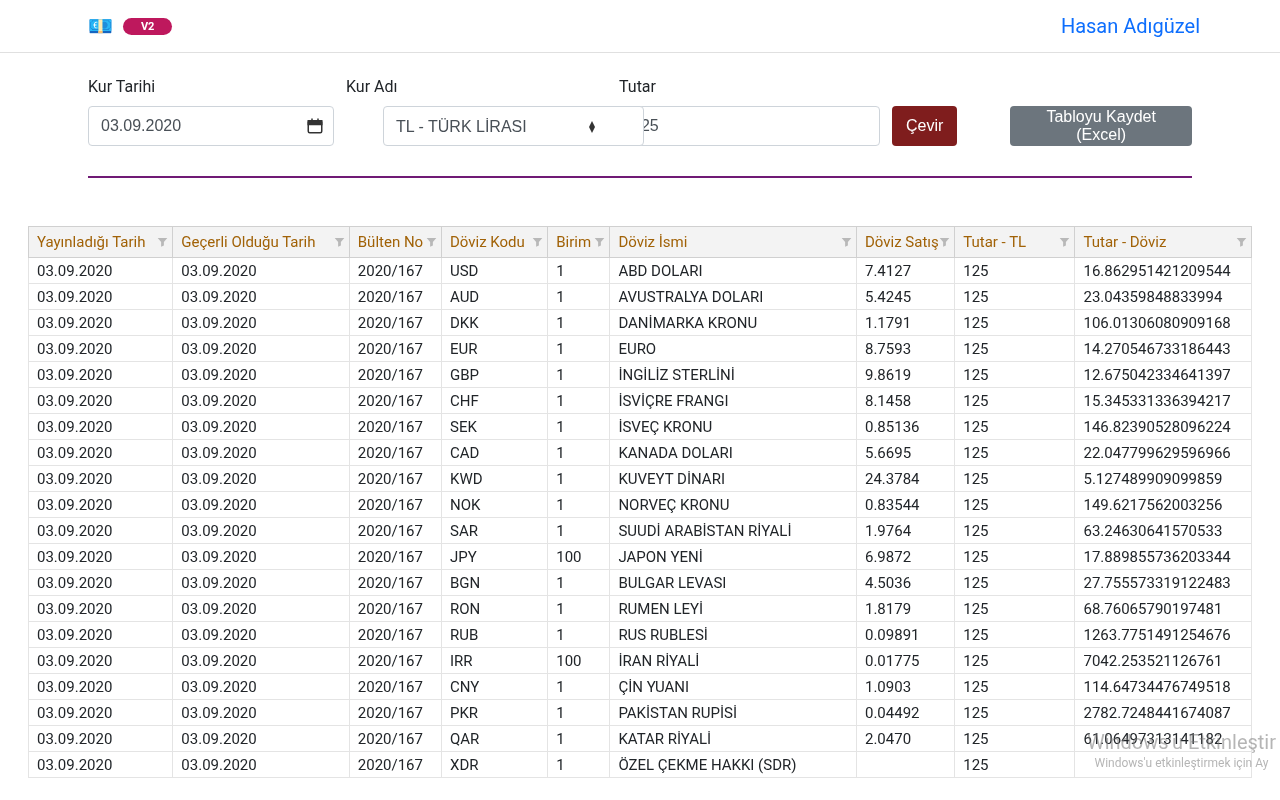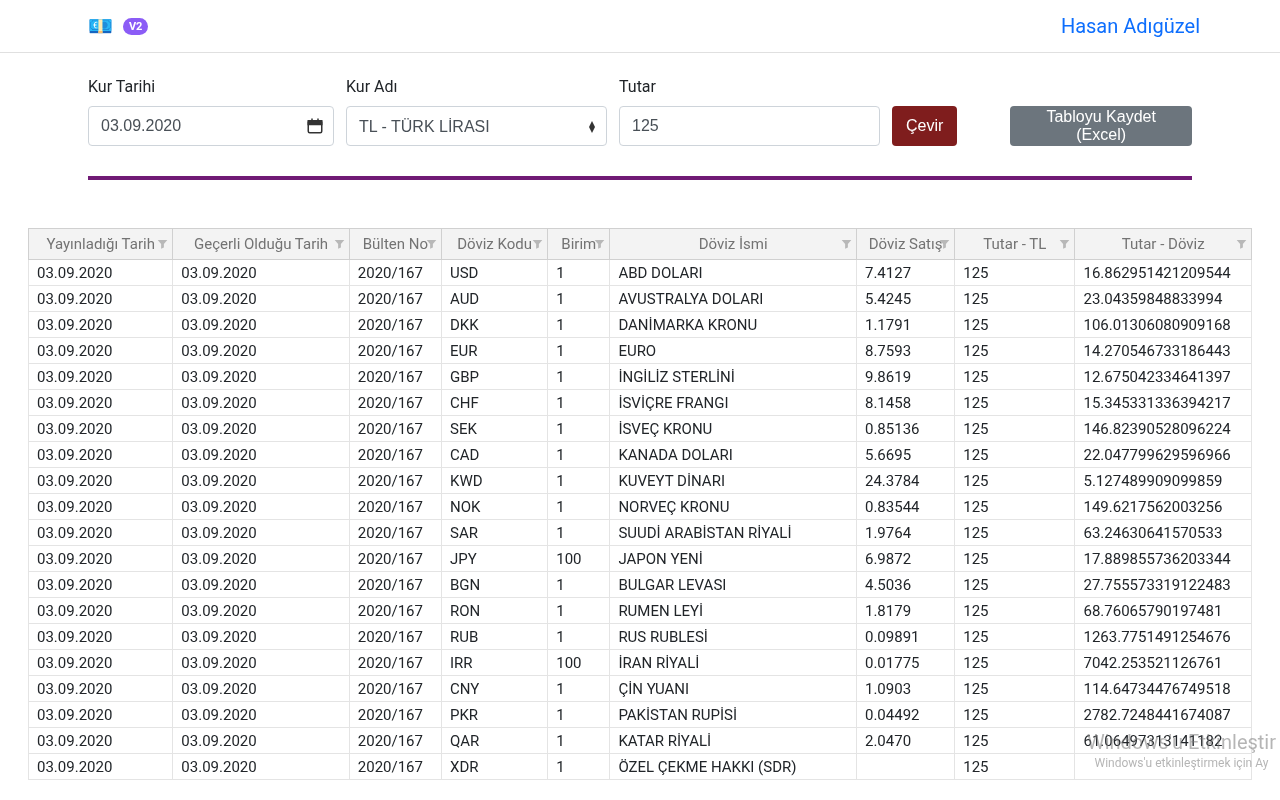--- a/index.html
+++ b/index.html
@@ -25,25 +25,25 @@
     font-size: 20px;
     font-weight: 500;
     color: #212529;
     display: flex;
     align-items: center;
     gap: 6px;
     margin-right: 8px;
   }
   .brand-emoji { font-size: 20px; }
   .badge-v2 {
-    background: #8b5cf6;
+    background: #be185d;
     color: #fff;
     font-size: 11px;
     font-weight: 700;
-    padding: 2px 6px;
+    padding: 2px 18px;
     border-radius: 10px;
     margin-left: 4px;
   }
   .nav-links {
     display: flex;
     align-items: center;
     margin-left: 18px;
     gap: 0;
   }
   .nav-link {
@@ -61,21 +61,21 @@
     cursor: pointer;
   }
   .container {
     padding: 24px 88px 0 88px;
   }
   .form-row {
     display: flex;
     align-items: flex-end;
     gap: 12px;
     padding-bottom: 30px;
-    border-bottom: 4px solid #701a75;
+    border-bottom: 2px solid #701a75;
     margin-bottom: 48px;
   }
   .form-group { display: flex; flex-direction: column; }
   .form-label { font-size: 16px; color: #212529; margin-bottom: 10px; }
   .form-control {
     border: 1px solid #ced4da;
     border-radius: 4px;
     padding: 8px 12px;
     font-size: 16px;
     height: 40px;
@@ -85,21 +85,21 @@
   .date-group { width: 262px; }
   .select-group { width: 278px; }
   .amount-group { width: 278px; }
   .date-wrap { position: relative; display: flex; align-items: center; }
   .date-wrap .form-control { width: 100%; padding-right: 36px; }
   .date-icon {
     position: absolute; right: 10px; pointer-events: none;
     width: 18px; height: 18px;
   }
   .select-wrap { position: relative; }
-  .select-wrap .form-control { width: 100%; padding-right: 18px; appearance: none; -webkit-appearance: none; }
+  .select-wrap .form-control { width: 100%; padding-right: 18px; appearance: none; margin-left: 37px; -webkit-appearance: none; }
   .select-caret {
     position: absolute; right: 12px; top: 50%; transform: translateY(-50%);
     font-size: 12px; pointer-events: none; color: #333;
     display:flex; flex-direction:column; line-height:6px;
   }
   .btn {
     height: 40px;
     border: none;
     border-radius: 4px;
     padding: 0 14px;
@@ -115,22 +115,22 @@
     width: 100%;
     border-collapse: collapse;
     table-layout: fixed;
     font-size: 15px;
   }
   thead th {
     background: #f3f3f3;
     border: 1px solid #d0d0d0;
     padding: 6px 8px;
     font-weight: 400;
-    color: #737373;
-    text-align: center;
+    color: #a16207;
+    text-align: left;
     position: relative;
     white-space: nowrap;
   }
   thead th .filter-icon {
     position: absolute;
     right: 4px;
     top: 50%;
     transform: translateY(-50%);
     width: 11px; height: 11px;
     opacity: 0.55;

